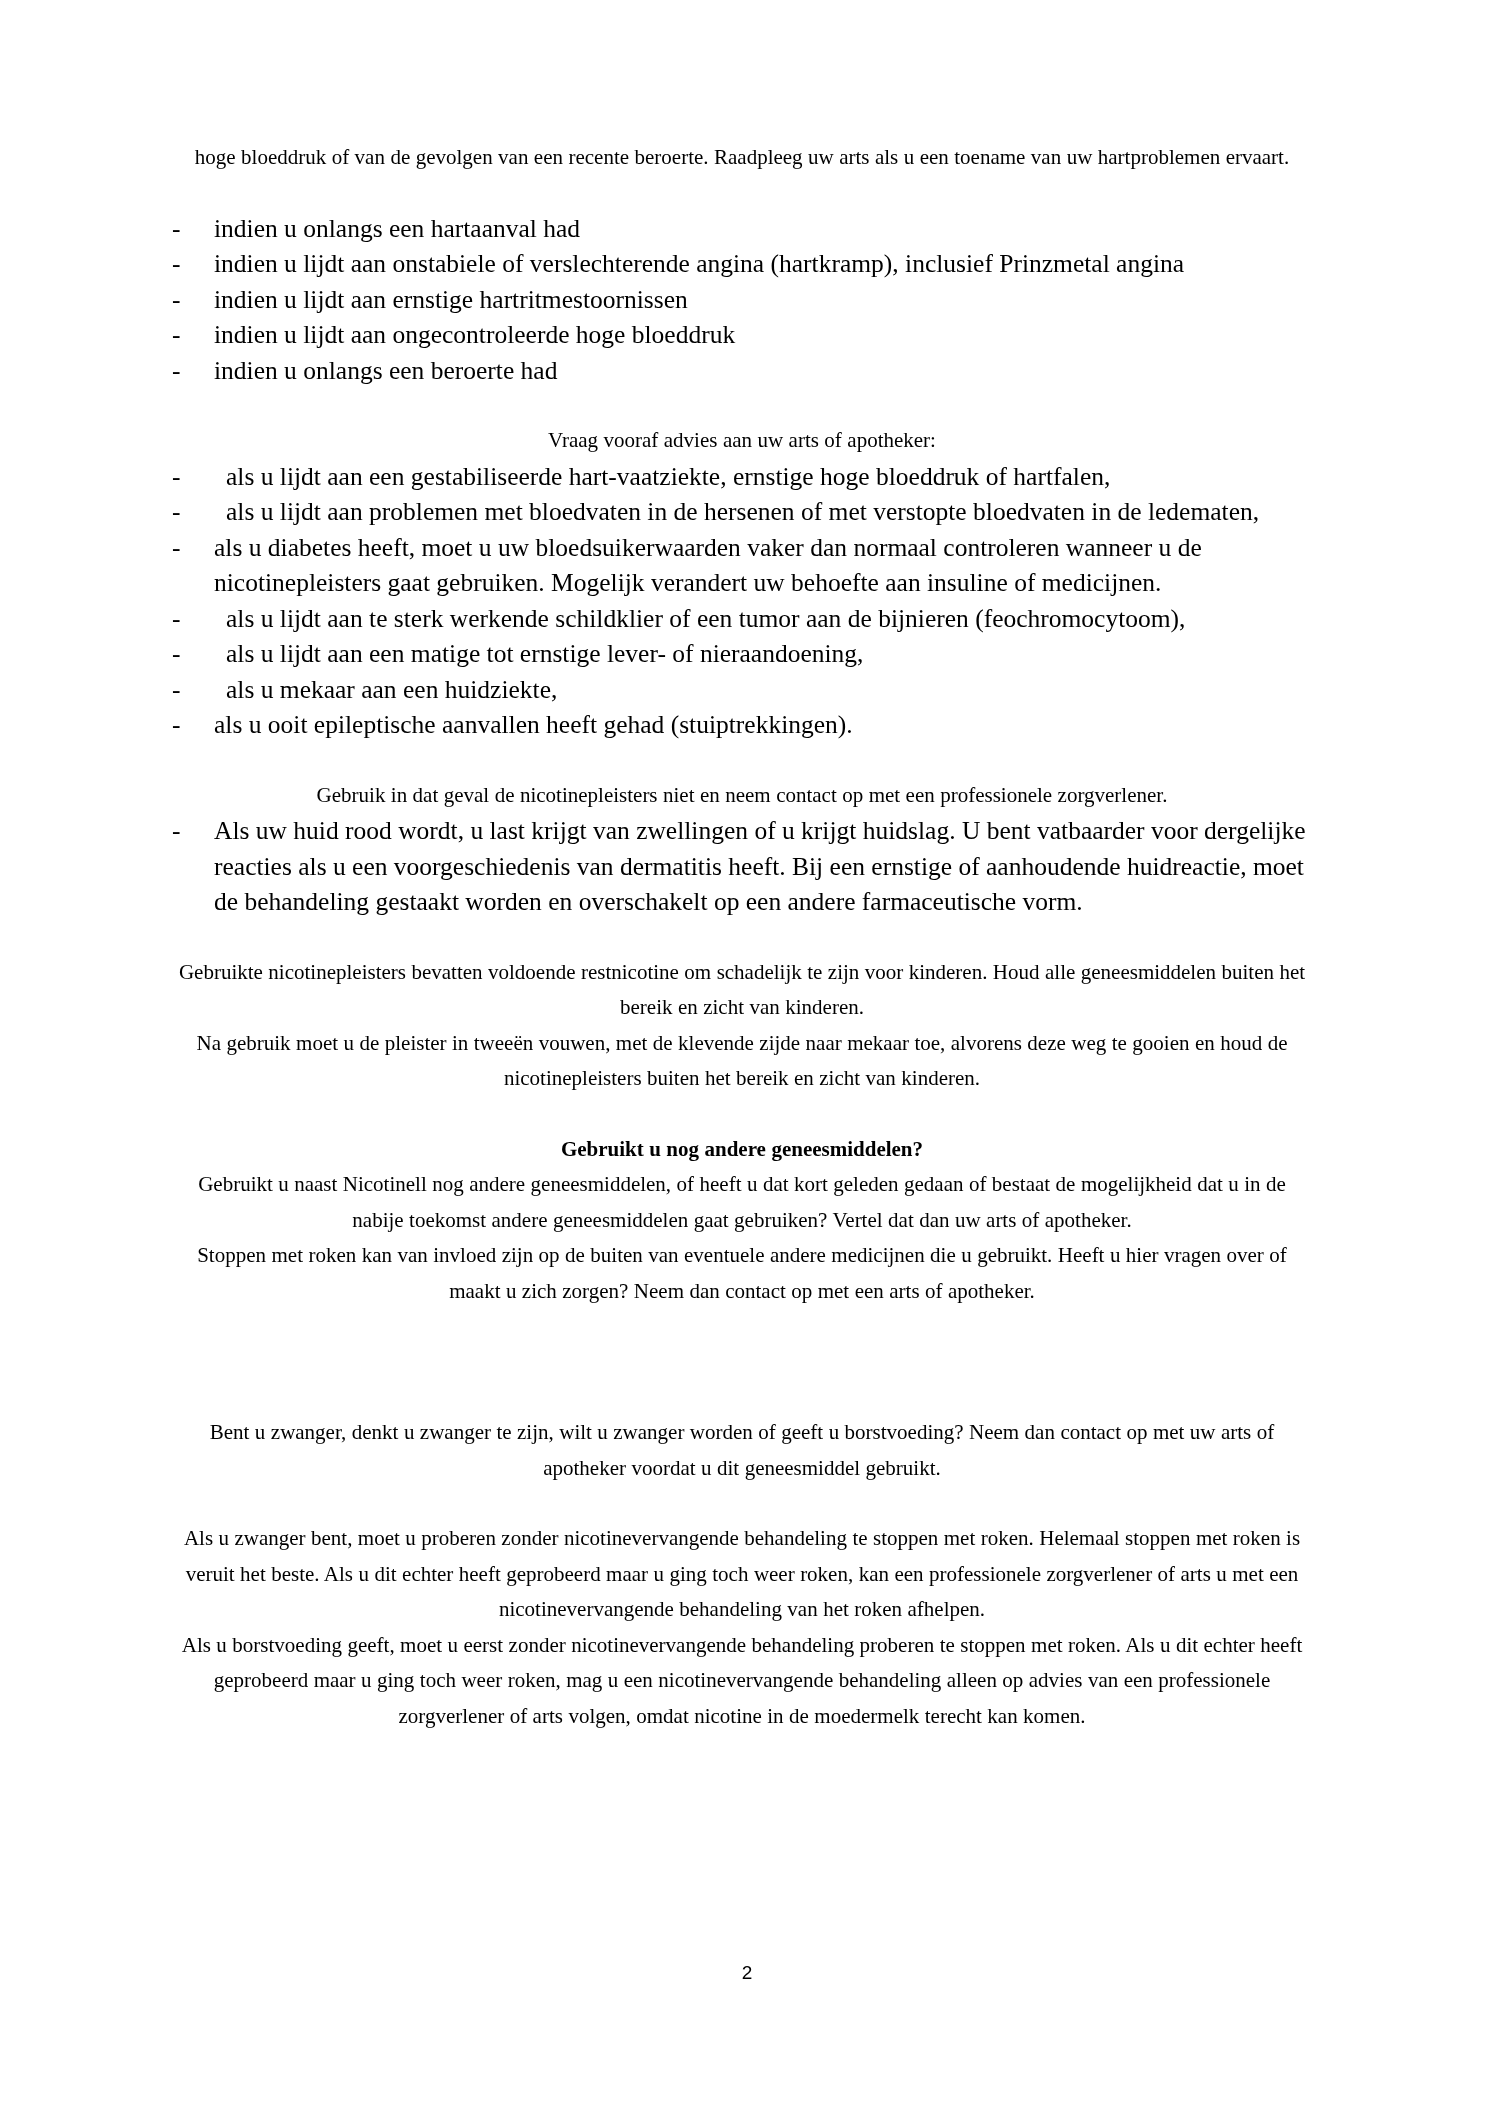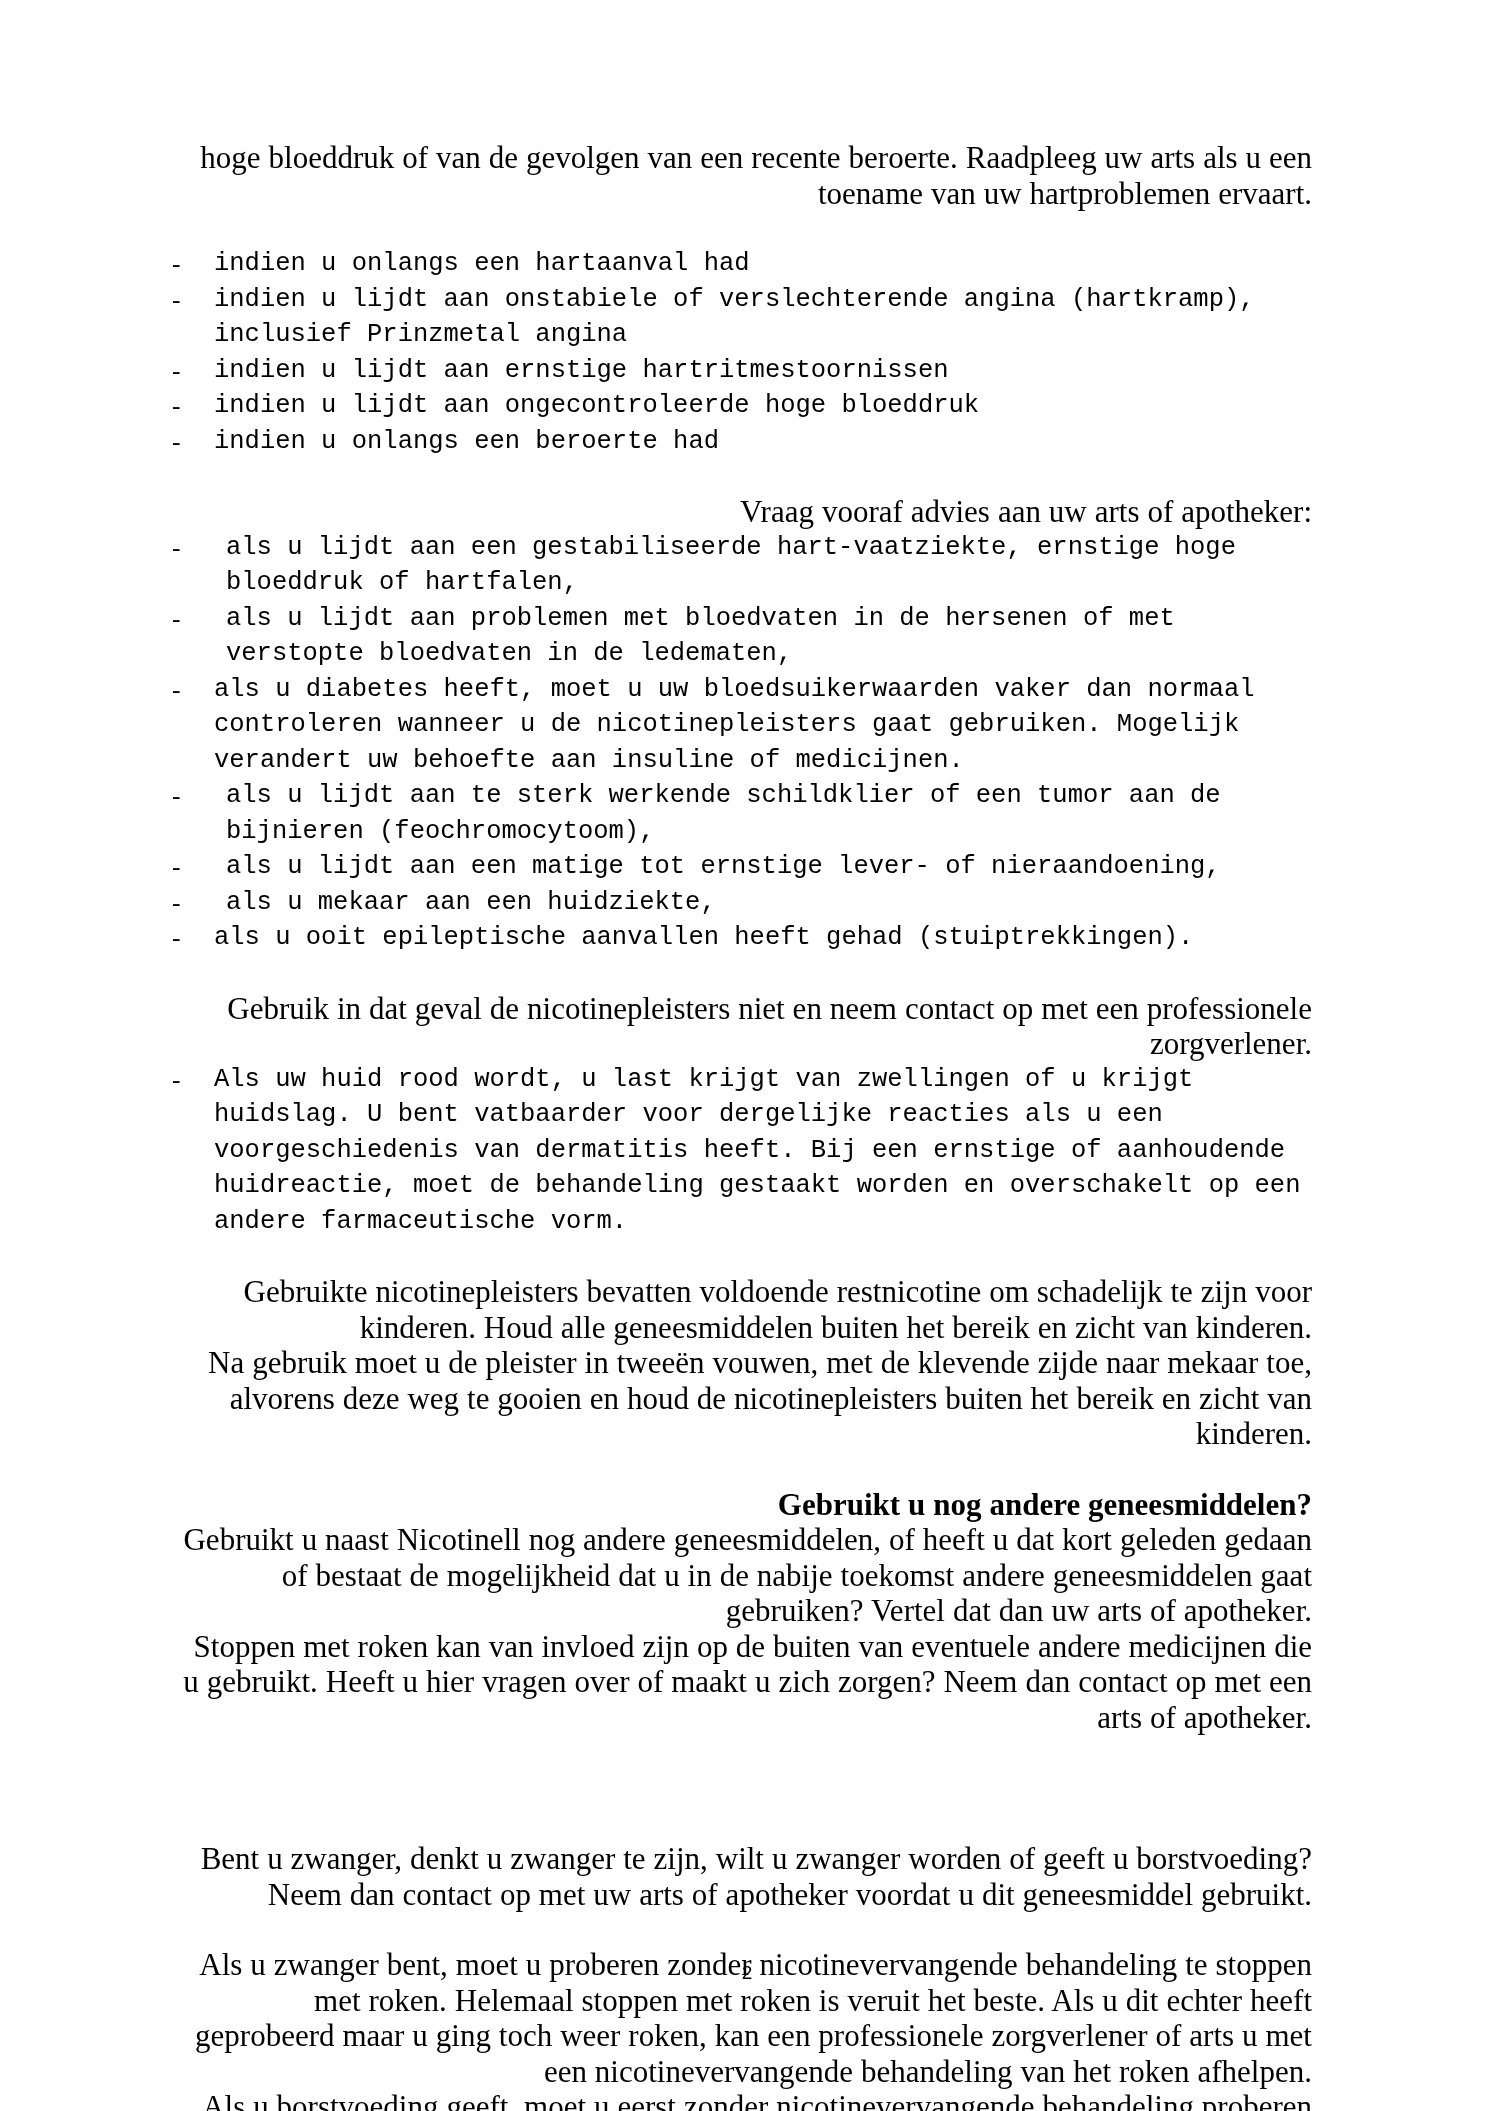--- a/index.html
+++ b/index.html
@@ -18,23 +18,23 @@
     color: #000000;
   }
   .content {
     position: absolute;
     left: 172px;
     top: 140px;
     width: 1140px;
   }
   p.para {
     margin: 0;
-    font-size: 31px;
+    font-size: 21px;
     line-height: 35.5px;
-    text-align: right;
+    text-align: center;
     word-spacing: 0.2px;
   }
   p.para.bold {
     font-weight: bold;
   }
   .gap-md { height: 35px; }
   .gap-xl { height: 106px; }
 
   
   ul.blist {
@@ -51,21 +51,20 @@
   }
   ul.blist li .dash {
     position: absolute;
     left: 0;
     top: 0;
     width: 20px;
     text-align: left;
   }
   ul.blist li .txt {
     display: block;
-    font-family: Liberation Mono, monospace;
   }
   
   ul.listA li { padding-left: 42px; }
   
   ul.listB li { padding-left: 54px; }
   
   ul.listC li { padding-left: 42px; }
 
   .pagenum {
     position: absolute;

